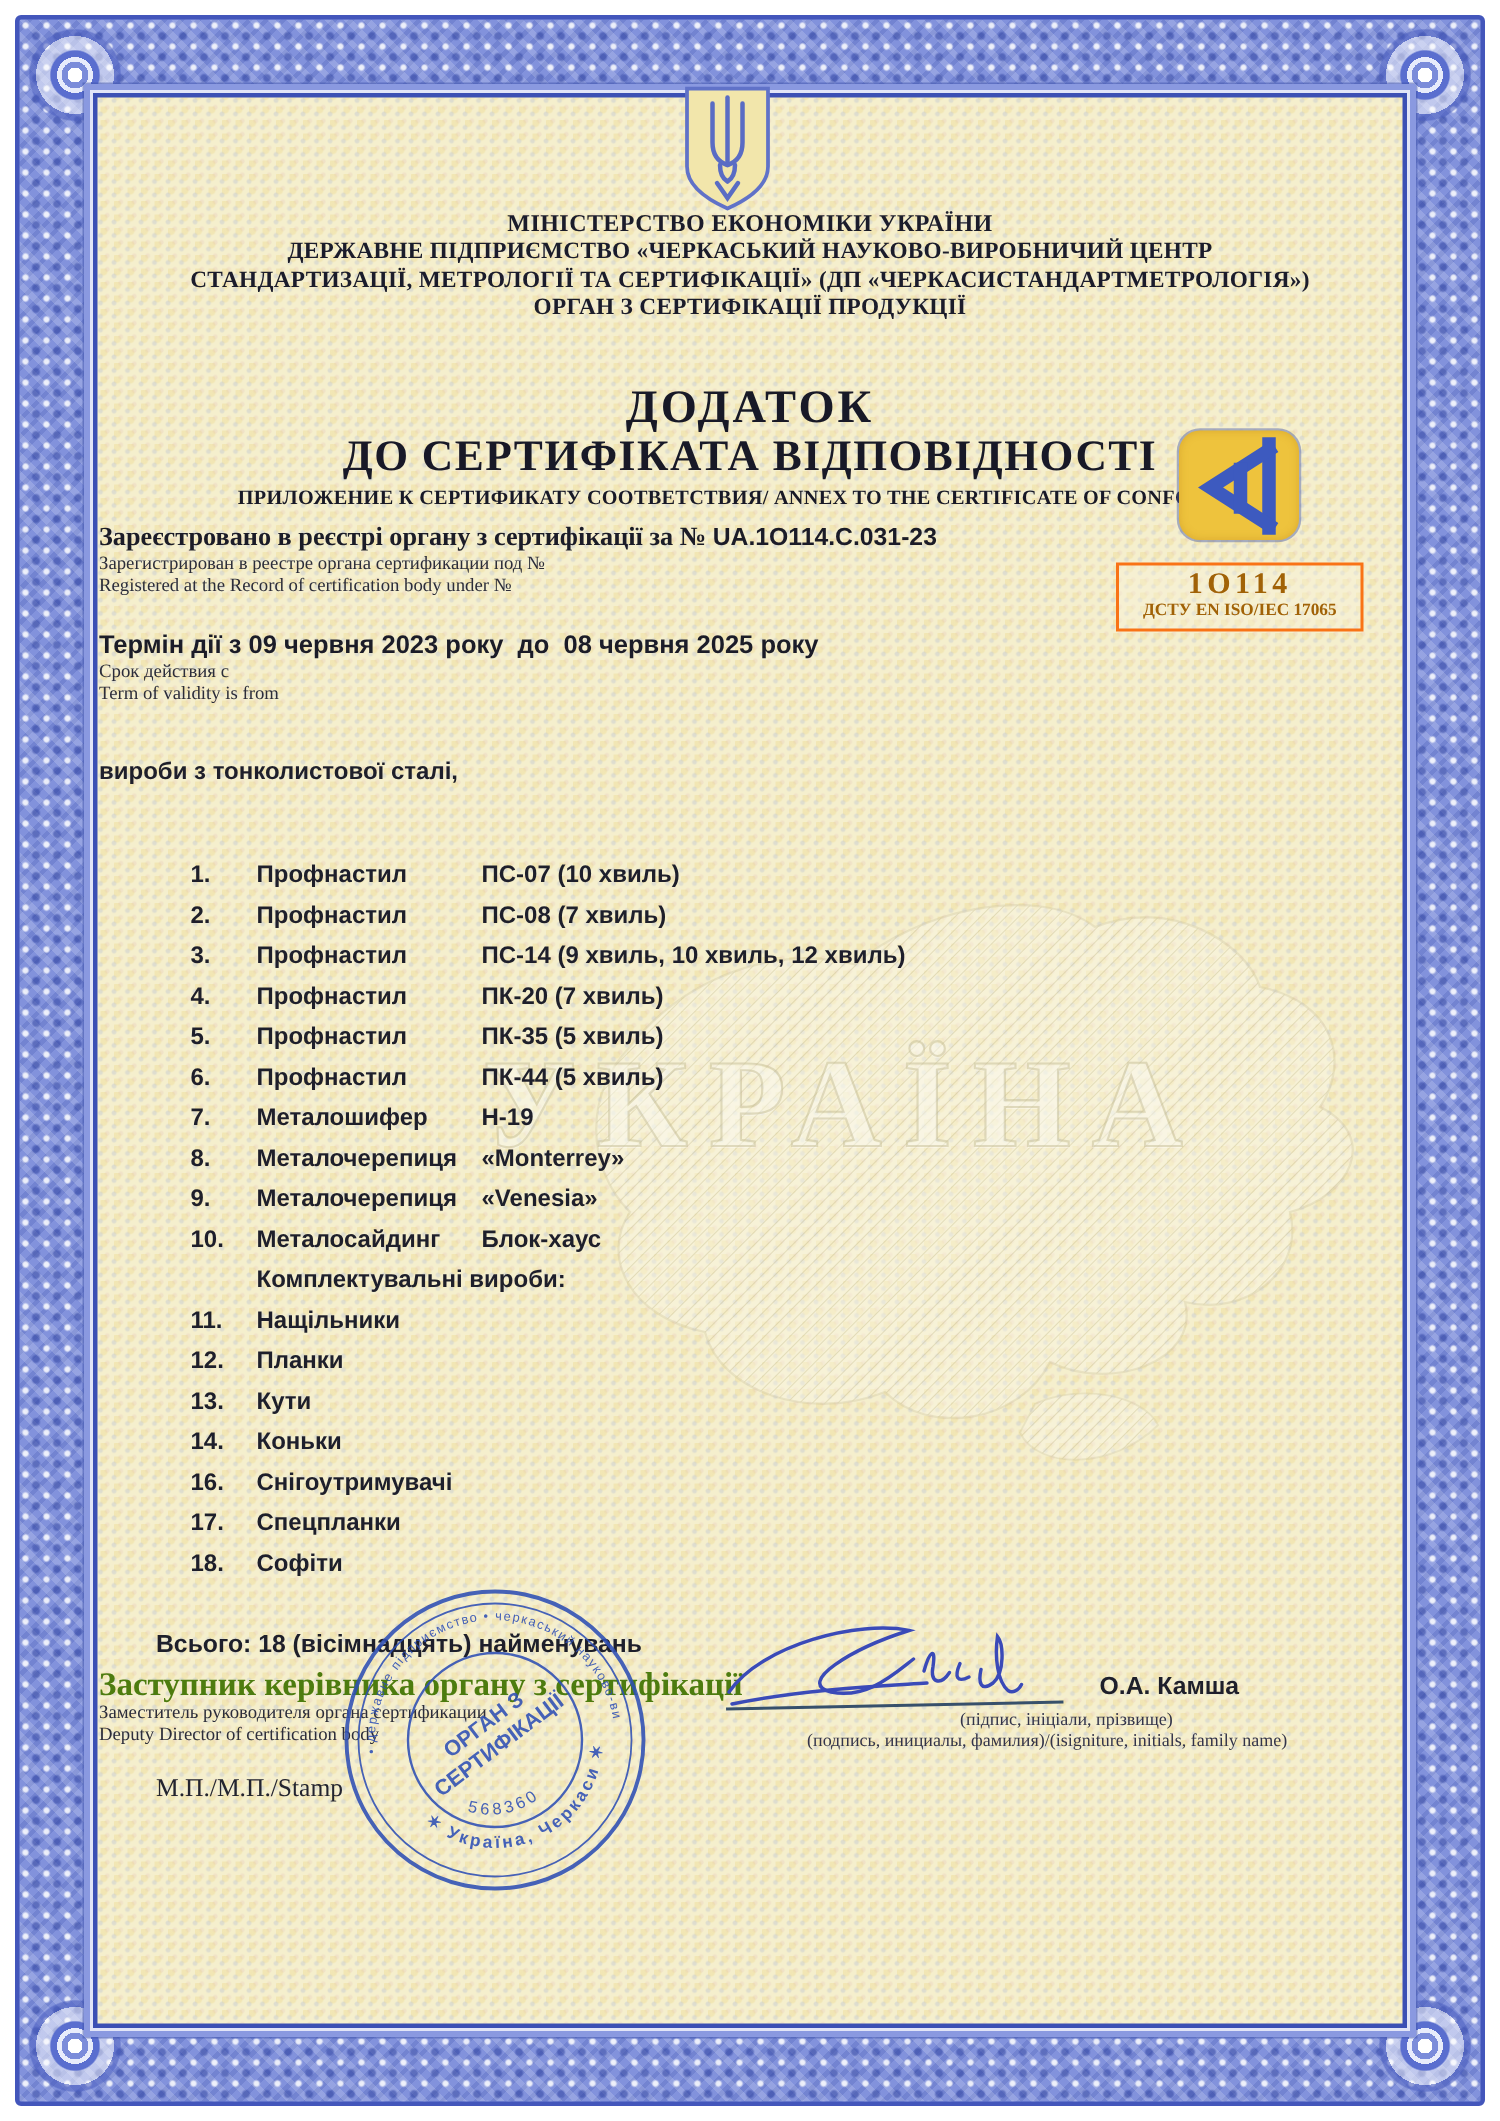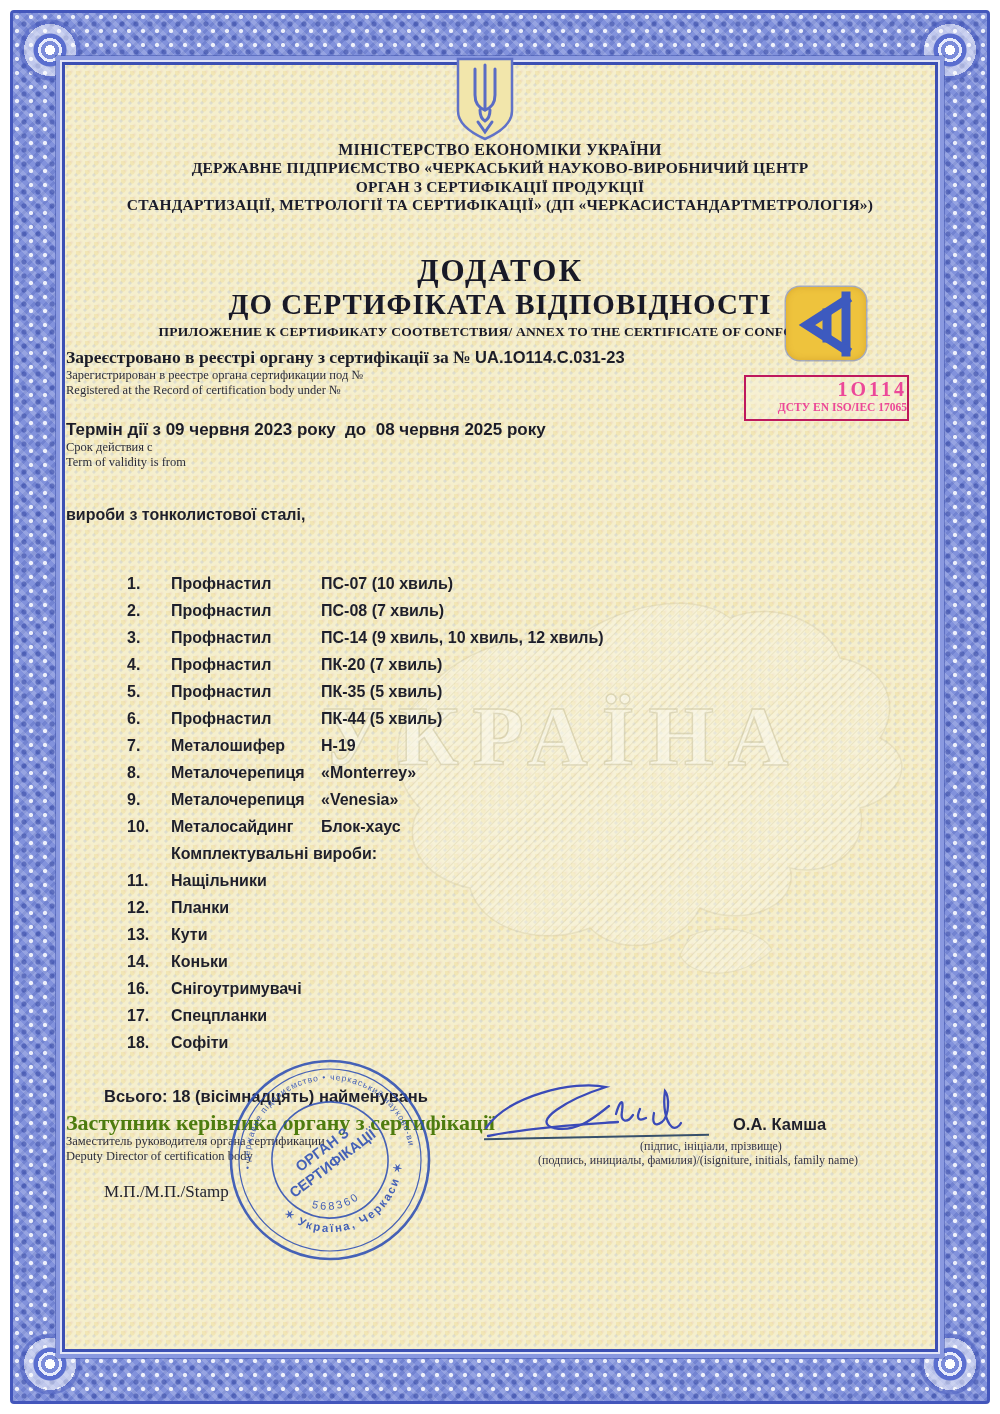--- a/index.html
+++ b/index.html
@@ -45,22 +45,22 @@
   
   .reg{left:66px;top:347px;}
   .reg .main{font-size:17.5px;font-weight:bold;color:#1b1c28;}
   .reg .main .num{font-family:"Liberation Sans",sans-serif;font-size:16.5px;}
   .sub{font-size:12.5px;line-height:14.5px;color:#2c2d3a;}
   .val{left:66px;top:420px;}
   .val .main{font-family:"Liberation Sans",sans-serif;font-size:17px;font-weight:bold;color:#1b1c28;white-space:pre;}
   
   .logo{left:786px;top:287px;width:80px;height:73px;border-radius:14px;background:#eec33d;
     box-shadow:0 0 0 1.5px rgba(70,90,170,.45), inset 0 0 6px rgba(180,120,20,.35);}
-  .codebox{left:744px;top:375px;width:161px;height:42px;border:2px solid #be185d;
-    background:rgba(248,244,222,.35);text-align:right;color:#ec4899;}
+  .codebox{left:744px;top:375px;width:161px;height:42px;border:2px solid #f97316;
+    background:rgba(248,244,222,.35);text-align:center;color:#a16207;}
   .codebox .c1{font-size:20px;font-weight:bold;letter-spacing:3px;line-height:23px;margin-top:1px;}
   .codebox .c2{font-size:11.5px;font-weight:bold;line-height:13px;}
   
   .prod{left:66px;top:503px;font-family:"Liberation Sans",sans-serif;font-weight:bold;
     font-size:16px;line-height:24px;color:#1e1f2b;}
   .list{left:127px;top:570px;width:760px;font-family:"Liberation Sans",sans-serif;font-weight:bold;
     font-size:16px;color:#1e1f2b;}
   .row{display:flex;line-height:27px;}
   .row .n{width:44px;flex:none;}
   .row .nm{min-width:142px;flex:none;padding-right:8px;}
@@ -112,22 +112,22 @@
       <path d="M21 13 v26 c0 9 4 13 10 15 c6 -2 10 -6 10 -15 V13"></path>
       <path d="M31 9 V54"></path>
       <path d="M26 54 c0 6 1.5 9 5 11 c3.5 -2 5 -5 5 -11"></path>
       <path d="M24 66 l7 10 l7 -10"></path>
     </g>
   </svg>
 
   <div class="abs hdr">
     <div class="h1">МІНІСТЕРСТВО ЕКОНОМІКИ УКРАЇНИ</div>
     <div class="h2">ДЕРЖАВНЕ ПІДПРИЄМСТВО «ЧЕРКАСЬКИЙ НАУКОВО-ВИРОБНИЧИЙ ЦЕНТР</div>
+    <div class="h2">СТАНДАРТИЗАЦІЇ, МЕТРОЛОГІЇ ТА СЕРТИФІКАЦІЇ» (ДП «ЧЕРКАСИСТАНДАРТМЕТРОЛОГІЯ»)</div>
     <div class="h2">ОРГАН З СЕРТИФІКАЦІЇ ПРОДУКЦІЇ</div>
-    <div class="h2">СТАНДАРТИЗАЦІЇ, МЕТРОЛОГІЇ ТА СЕРТИФІКАЦІЇ» (ДП «ЧЕРКАСИСТАНДАРТМЕТРОЛОГІЯ»)</div>
   </div>
 
   <div class="abs ttl">
     <div class="t1">ДОДАТОК</div>
     <div class="t2">ДО СЕРТИФІКАТА ВІДПОВІДНОСТІ</div>
     <div class="t3">ПРИЛОЖЕНИЕ К СЕРТИФИКАТУ СООТВЕТСТВИЯ/ ANNEX TO THE CERTIFICATE OF CONFORMITY</div>
   </div>
 
   <div class="abs logo">
     <svg style="position:absolute;inset:0" viewBox="0 0 80 74">

